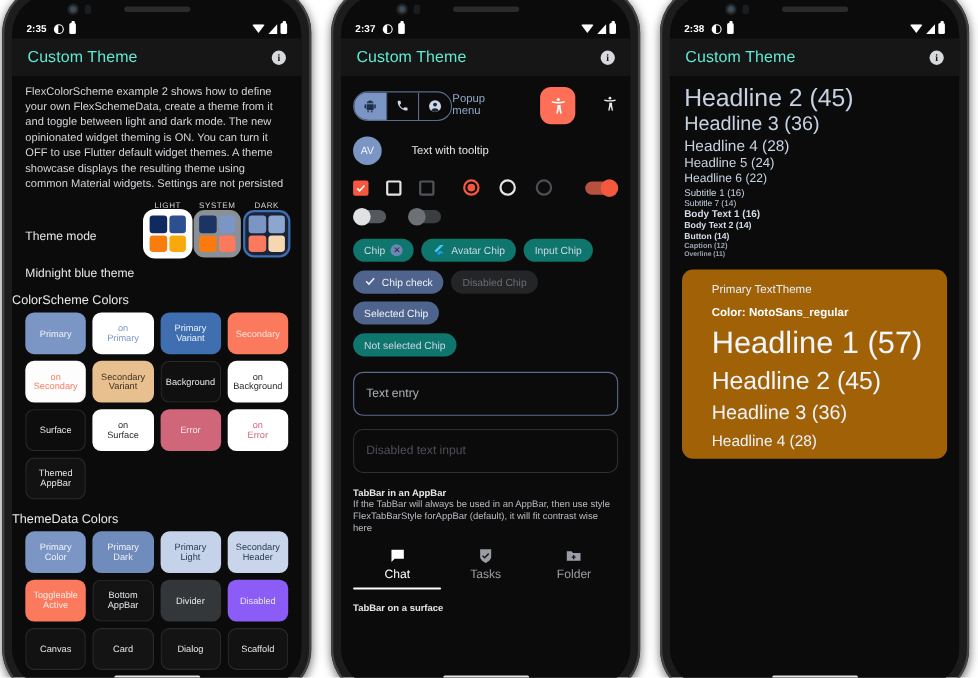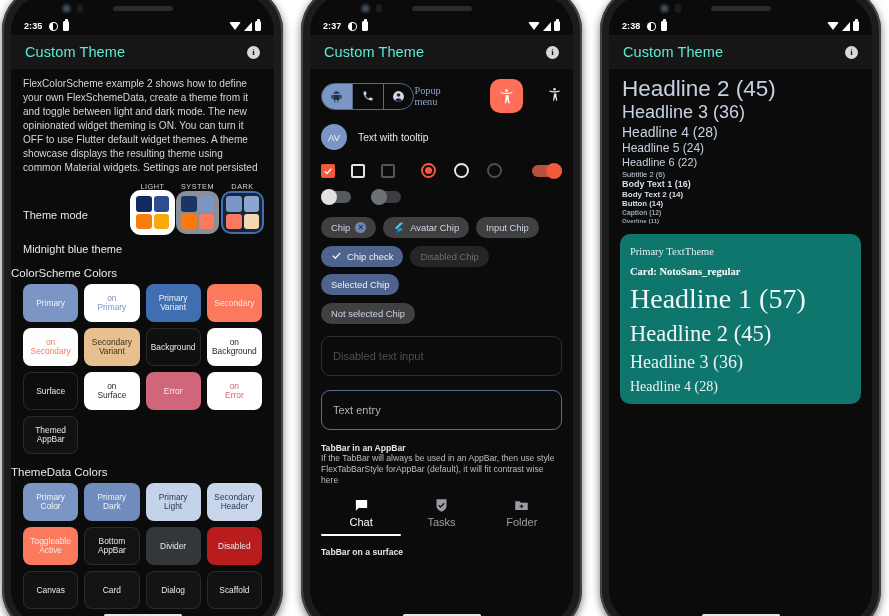--- a/index.html
+++ b/index.html
@@ -69,47 +69,47 @@
       text-align:center;font-size:8.4px;line-height:1.15;padding:2px;box-sizing:border-box;
       font-family:"Liberation Sans",sans-serif;}
   .sw.bord{box-shadow:0 0 0 1px #2a2a2a inset;}
 
   
   .row{display:flex;align-items:center;padding:0 11px;}
   .segbtn{display:flex;border-radius:14px;overflow:hidden;height:25px;border:1px solid #5a6b8c;}
   .segbtn div{width:31px;display:flex;align-items:center;justify-content:center;color:#cfd8ea;}
   .segbtn div.on{background:#7b96c4;}
   .segbtn div+div{border-left:1px solid #5a6b8c;}
-  .popup-lbl{color:#8fa6c9;font-size:10.3px;font-family:Liberation Serif, serif;}
+  .popup-lbl{color:#8fa6c9;font-size:10.3px;font-family:Liberation Sans, sans-serif;}
   .fab{width:34px;height:34px;border-radius:10px;background:#ff6f57;margin-left:26px;
        display:flex;align-items:center;justify-content:center;}
   .plainicon{margin-left:24px;color:#e7e9ec;}
   .avatar{width:26px;height:26px;border-radius:50%;background:#7b96c4;color:#f2f5fa;
           display:flex;align-items:center;justify-content:center;font-size:9.5px;
           font-family:"Liberation Sans",sans-serif;}
-  .tt-lbl{color:#e4e6e9;font-size:10.3px;margin-left:11px;font-family:"Liberation Sans",sans-serif;}
+  .tt-lbl{color:#e4e6e9;font-size:10.3px;margin-left:27px;font-family:"Liberation Sans",sans-serif;}
 
   .cbrow{display:flex;align-items:center;gap:0;padding:0 11px;}
   .cb{width:14px;height:14px;border-radius:2px;box-sizing:border-box;}
   .cb.on{background:#f4593d;display:flex;align-items:center;justify-content:center;}
   .cb.off{border:2px solid #e2e4e7;}
   .cb.dis{border:2px solid #50555c;}
   .rb{width:15px;height:15px;border-radius:50%;box-sizing:border-box;}
   .rb.on{border:2px solid #f4593d;display:flex;align-items:center;justify-content:center;}
   .rb.on:after{content:"";width:7px;height:7px;border-radius:50%;background:#f4593d;}
   .rb.off{border:2px solid #e2e4e7;}
   .rb.dis{border:2px solid #4a4f56;}
   .sw-t{width:30px;height:12px;border-radius:7px;position:relative;}
   .sw-t i{position:absolute;top:-2px;width:16px;height:16px;border-radius:50%;display:block;}
   .sw-on{background:#b5513f;} .sw-on i{right:0;background:#f4593d;}
   .sw-off{background:#55585d;} .sw-off i{left:0;background:#e0e1e3;}
   .sw-dis{background:#3b3d41;} .sw-dis i{left:0;background:#6d7075;}
 
   .chips{display:flex;flex-wrap:wrap;gap:7px;padding:0 11px;}
-  .chip{height:21px;border-radius:11px;background:#404040;color:#ccd5e6;font-size:9.4px;
+  .chip{height:21px;border-radius:11px;background:#0f766e;color:#ccd5e6;font-size:9.4px;
         display:flex;align-items:center;padding:0 10px;gap:5px;font-family:"Liberation Sans",sans-serif;}
   .chip.sel{background:#4e648c;color:#eef2f8;}
   .chip.dis{background:#232527;color:#6b6e73;}
   .chip .x{width:11px;height:11px;border-radius:50%;background:#6d86b5;color:#1f2733;
            font-size:8px;display:flex;align-items:center;justify-content:center;}
   .chip .flut{width:12px;height:12px;}
   .tfield{margin:0 11px;height:38px;border-radius:9px;border:1px solid #5a6b8c;
           display:flex;align-items:center;padding:0 11px;color:#aeb3ba;font-size:11px;
           font-family:"Liberation Sans",sans-serif;}
   .tfield.dis{border-color:#2c3035;color:#4c5056;}
@@ -117,22 +117,22 @@
   .tb-desc{color:#b9bdc3;font-size:8.6px;line-height:1.3;padding:0 11px;font-family:"Liberation Sans",sans-serif;}
   .tabbar{display:flex;padding:0 11px;}
   .tab{flex:1;display:flex;flex-direction:column;align-items:center;gap:3px;padding-top:5px;}
   .tab .lbl{font-size:11px;font-family:"Liberation Sans",sans-serif;}
   .tab.on .lbl{color:#ffffff;} .tab.off .lbl{color:#9a9ea4;}
   .tab .und{height:2px;width:100%;background:#ffffff;border-radius:1px;margin-top:3px;}
 
   
   .typo{padding:6px 13px 0 13px;color:#cfd8e6;font-family:"Liberation Sans",sans-serif;}
   .typo div{white-space:nowrap;}
-  .pcard{margin:9px 11px 0 11px;background:#0f766e;border-radius:10px;padding:12px 13px 8px 10px;
-         font-family:Liberation Serif, serif;color:#ffffff;}
+  .pcard{margin:9px 11px 0 11px;background:#a16207;border-radius:10px;padding:12px 13px 8px 27px;
+         font-family:Liberation Sans, sans-serif;color:#ffffff;}
   .pcard .ptt{font-size:10.5px;color:#e8eef7;}
   .pcard .pfont{font-size:10.5px;font-weight:700;margin-top:9px;color:#ffffff;}
 </style>
 </head>
 <body>
 
 <div class="stage">
 
   <div class="phone p1">
     <div class="screen">
@@ -212,21 +212,21 @@
           </div>
         <div class="sec-head">ThemeData Colors</div>
         <div class="swatches" id="td-swatches">
             <div class="sw" style="background: rgb(123, 150, 196); color: rgb(240, 243, 248);">Primary<br>Color</div>
             <div class="sw" style="background: rgb(111, 140, 189); color: rgb(238, 242, 248);">Primary<br>Dark</div>
             <div class="sw" style="background: rgb(197, 211, 234); color: rgb(42, 58, 82);">Primary<br>Light</div>
             <div class="sw" style="background: rgb(200, 213, 234); color: rgb(42, 58, 82);">Secondary<br>Header</div>
             <div class="sw" style="background: rgb(251, 122, 94); color: rgb(253, 234, 228);">Toggleable<br>Active</div>
             <div class="sw bord" style="background: rgb(19, 19, 19); color: rgb(230, 232, 235);">Bottom<br>AppBar</div>
             <div class="sw" style="background: rgb(52, 55, 58); color: rgb(230, 232, 235);">Divider</div>
-            <div class="sw" style="background: #b91c1c; color: rgb(230, 232, 235);">Disabled</div>
+            <div class="sw" style="background: #8b5cf6; color: rgb(230, 232, 235);">Disabled</div>
             <div class="sw bord" style="background: rgb(18, 18, 18); color: rgb(230, 232, 235);">Canvas</div>
             <div class="sw bord" style="background: rgb(20, 20, 20); color: rgb(230, 232, 235);">Card</div>
             <div class="sw bord" style="background: rgb(20, 20, 20); color: rgb(230, 232, 235);">Dialog</div>
             <div class="sw bord" style="background: rgb(18, 18, 18); color: rgb(230, 232, 235);">Scaffold</div>
           </div>
       </div>
       <div class="homebar"></div>
     </div>
   </div>
 
@@ -370,25 +370,25 @@
             <div class="chip sel">
               <span>Selected Chip</span>
             </div>
           </div>
         <div class="chips" id="chips3" style="margin-top:8px;">
             <div class="chip">
               <span>Not selected Chip</span>
             </div>
           </div>
 
+        <div class="tfield" style="margin-top:14px;">
+          <span>Text entry</span>
+        </div>
         <div class="tfield dis" style="margin-top:12px;">
           <span>Disabled text input</span>
-        </div>
-        <div class="tfield" style="margin-top:14px;">
-          <span>Text entry</span>
         </div>
 
         <div class="tb-title" style="margin-top:13px;">TabBar in an AppBar</div>
         <div class="tb-desc">If the TabBar will always be used in an AppBar, then use style FlexTabBarStyle forAppBar (default), it will fit contrast wise here</div>
 
         <div class="tabbar" style="margin-top:6px;">
           <div class="tab on">
             <svg width="15" height="15" viewBox="0 0 24 24" fill="#ffffff">
                 <path d="M3 3h18v13H7.5L3 20.5V3z"></path>
               </svg>
@@ -442,30 +442,31 @@
         <span class="appbar-sp"></span>
         <span class="info-ic">i</span>
       </div>
       <div class="content">
         <div class="typo" id="typo-list">
             <div style="font-size: 22.5px; color: rgb(198, 210, 226); font-weight: 300; line-height: 1.22;">Headline 2 (45)</div>
             <div style="font-size: 18px; color: rgb(198, 210, 226); font-weight: 300; line-height: 1.22;">Headline 3 (36)</div>
             <div style="font-size: 14px; color: rgb(198, 210, 226); font-weight: 400; line-height: 1.22;">Headline 4 (28)</div>
             <div style="font-size: 12px; color: rgb(198, 210, 226); font-weight: 400; line-height: 1.22;">Headline 5 (24)</div>
             <div style="font-size: 11px; color: rgb(198, 210, 226); font-weight: 500; line-height: 1.22;">Headline 6 (22)</div>
-            <div style="font-size: 7.6px; color: rgb(198, 210, 226); font-weight: 500; line-height: 1.22;">Subtitle 2 (6)</div>
+            <div style="font-size: 8.8px; color: rgb(198, 210, 226); font-weight: 500; line-height: 1.22;">Subtitle 1 (16)</div>
+            <div style="font-size: 7.6px; color: rgb(198, 210, 226); font-weight: 500; line-height: 1.22;">Subtitle 7 (14)</div>
             <div style="font-size: 9px; color: rgb(212, 220, 234); font-weight: 700; line-height: 1.22;">Body Text 1 (16)</div>
             <div style="font-size: 8px; color: rgb(212, 220, 234); font-weight: 700; line-height: 1.22;">Body Text 2 (14)</div>
             <div style="font-size: 7.8px; color: rgb(212, 220, 234); font-weight: 700; line-height: 1.22;">Button (14)</div>
             <div style="font-size: 6.8px; color: rgb(154, 163, 175); font-weight: 600; line-height: 1.22;">Caption (12)</div>
             <div style="font-size: 6.2px; color: rgb(154, 163, 175); font-weight: 600; line-height: 1.22;">Overline (11)</div>
           </div>
         <div class="pcard">
           <div class="ptt">Primary TextTheme</div>
-          <div class="pfont">Card: NotoSans_regular</div>
+          <div class="pfont">Color: NotoSans_regular</div>
           <div id="pcard-lines">
               <div style="font-size: 28px; color: rgb(242, 246, 251); font-weight: 300; line-height: 1.2; margin-top: 5px;">Headline 1 (57)</div>
               <div style="font-size: 22.5px; color: rgb(242, 246, 251); font-weight: 300; line-height: 1.2; margin-top: 5px;">Headline 2 (45)</div>
               <div style="font-size: 18px; color: rgb(238, 243, 249); font-weight: 300; line-height: 1.2; margin-top: 5px;">Headline 3 (36)</div>
               <div style="font-size: 14px; color: rgb(238, 243, 249); font-weight: 400; line-height: 1.2; margin-top: 5px;">Headline 4 (28)</div>
             </div>
         </div>
       </div>
       <div class="homebar"></div>
     </div>

